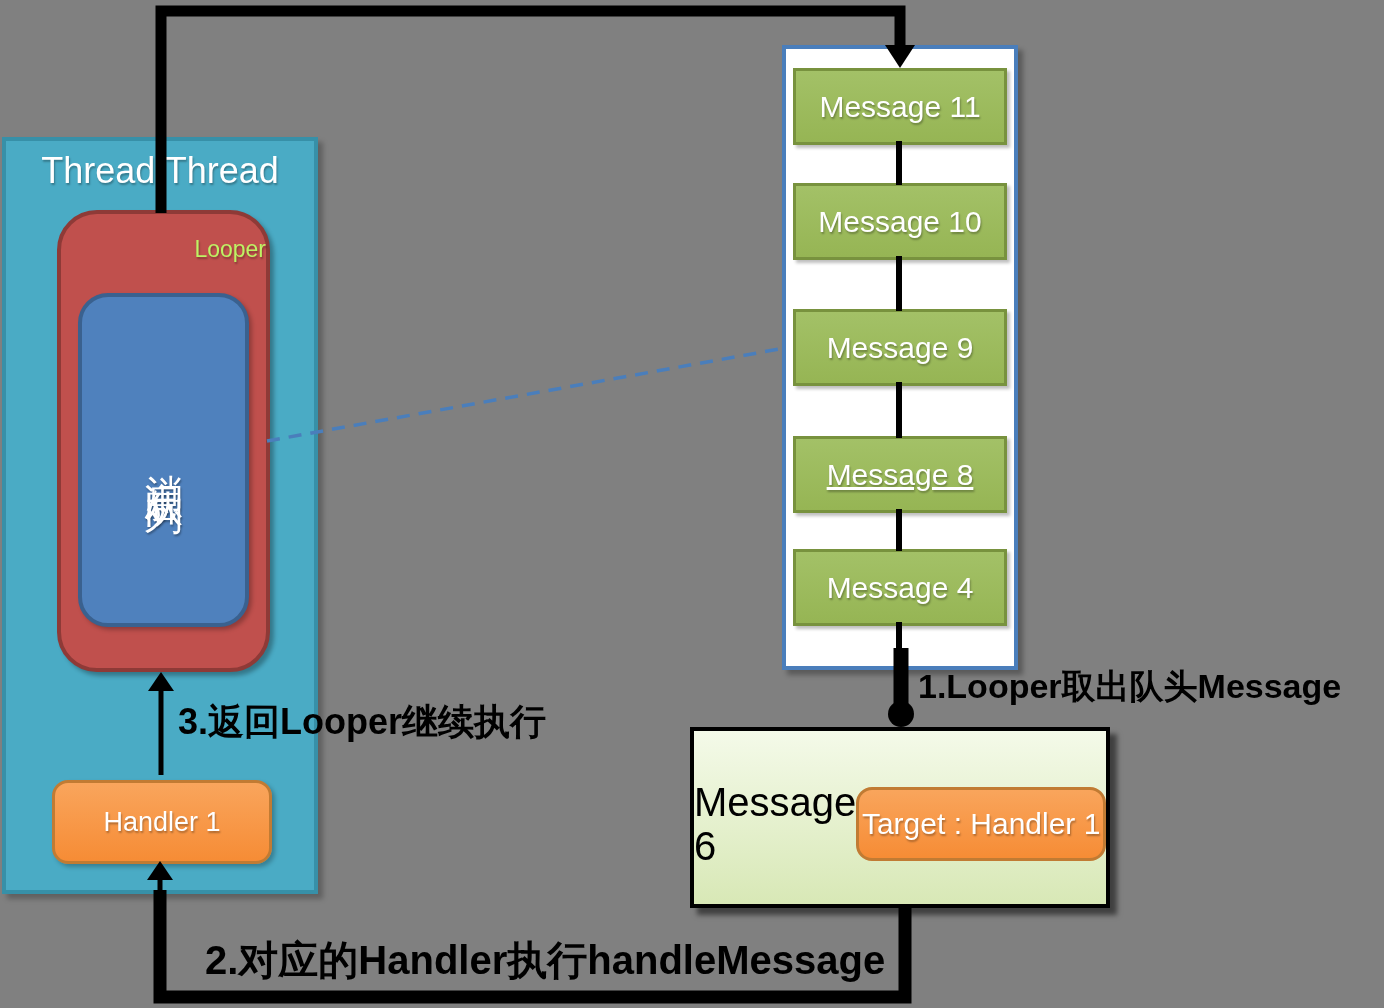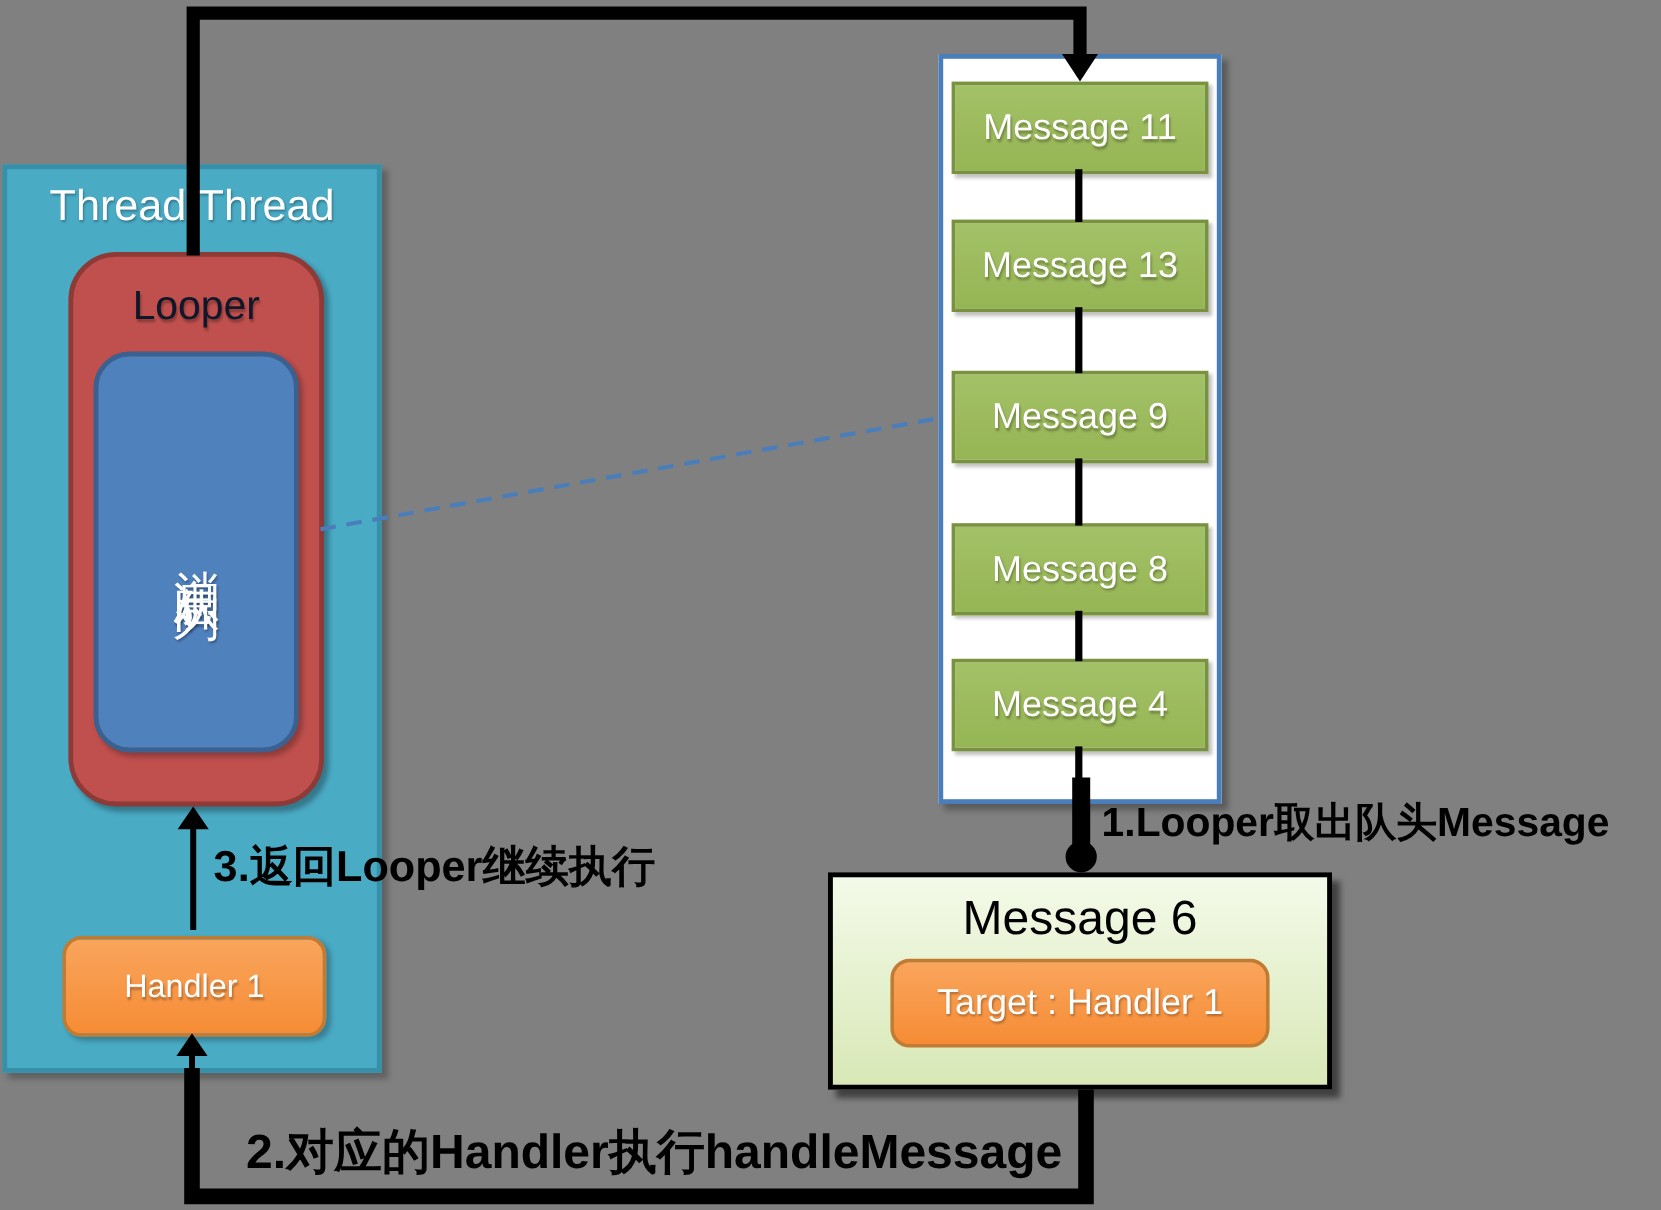--- a/index.html
+++ b/index.html
@@ -28,22 +28,22 @@
   }
   .looper-box {
     position: absolute; left: 51px; top: 69px;
     width: 213px; height: 462px;
     background: #c0504d;
     border: 4px solid #8e3a37;
     border-radius: 40px;
     box-shadow: 4px 4px 4px rgba(0,0,0,0.30);
   }
   .looper-label {
-    margin-top: 22px; text-align: center;
-    color: #0f172a; font-size: 34px;
+    margin-top: 22px; text-align: right;
+    color: #bef264; font-size: 23px;
     text-shadow: 1px 2px 2px rgba(0,0,0,0.30);
   }
   .msg-queue-box {
     position: absolute; left: 17px; top: 79px;
     width: 171px; height: 334px;
     background: #4f81bd;
     border: 4px solid #3a618f;
     border-radius: 30px;
     display: flex; align-items: center; justify-content: center;
     box-shadow: 3px 3px 4px rgba(0,0,0,0.25);
@@ -78,30 +78,30 @@
     position: absolute; left: 7px;
     width: 214px; height: 77px;
     background: linear-gradient(#a3c167, #96b554);
     border: 3px solid #78923e;
     display: flex; align-items: center; justify-content: center;
     color: #ffffff; font-size: 30px;
     text-shadow: 1px 2px 2px rgba(0,0,0,0.30);
     box-shadow: 3px 3px 3px rgba(0,0,0,0.25);
   }
   .mb-0 { top: 19px; } .mb-1 { top: 134px; } .mb-2 { top: 260px; }
-  .mb-3 { top: 387px; } .mb-4 { top: 500px; }
+  .mb-3 { top: 387px; text-decoration: underline; } .mb-4 { top: 500px; }
 
   
   .message6-box {
     position: absolute; left: 690px; top: 727px;
     width: 420px; height: 181px;
     background: linear-gradient(#f4fae9, #d8e8b6);
     border: 4px solid #000000;
     box-shadow: 7px 7px 5px rgba(0,0,0,0.50);
-    display: flex; flex-direction: column; align-items: center;
+    display: flex; align-items: center;
   }
   .message6-title {
     margin-top: 12px;
     color: #000000; font-size: 40px; line-height: 1.1;
   }
   .target-box {
     margin-top: 12px;
     width: 316px; height: 74px;
     background: linear-gradient(#f9a55c, #f68c35);
     border: 3px solid #c17b33;
@@ -140,21 +140,21 @@
       <div class="msg-queue-box">
         <div class="msg-queue-label">消息队列</div>
       </div>
     </div>
 
     <div class="handler-box">Handler 1</div>
   </div>
 
   <div class="queue-container">
     <div class="message-box mb-0">Message 11</div>
-    <div class="message-box mb-1">Message 13</div>
+    <div class="message-box mb-1">Message 10</div>
     <div class="message-box mb-2">Message 9</div>
     <div class="message-box mb-3">Message 8</div>
     <div class="message-box mb-4">Message 4</div>
   </div>
 
   <div class="message6-box">
     <div class="message6-title">Message 6</div>
     <div class="target-box">Target : Handler 1</div>
   </div>
 

